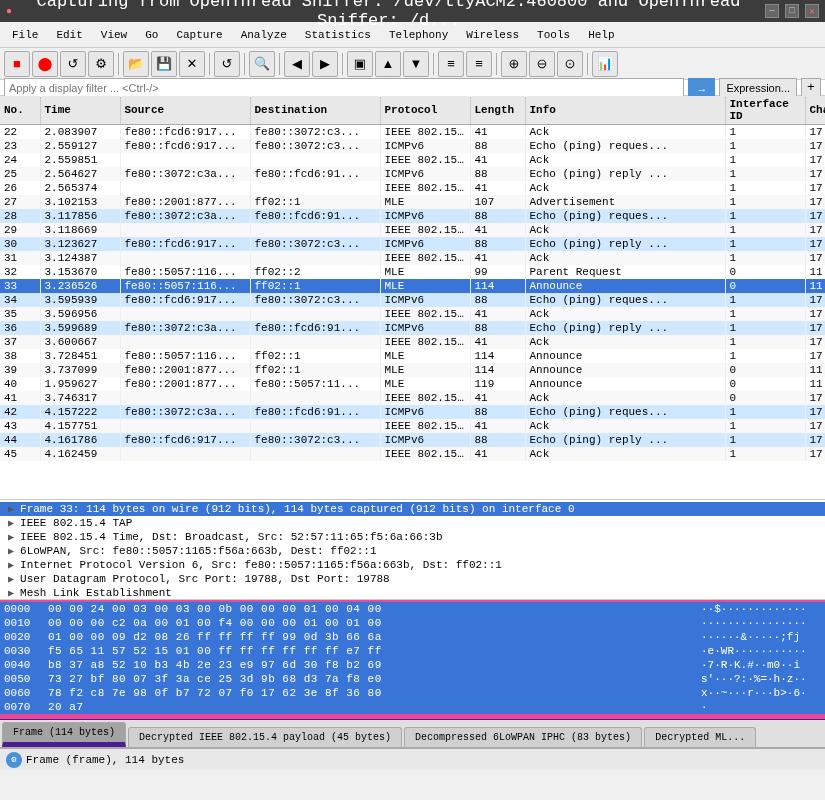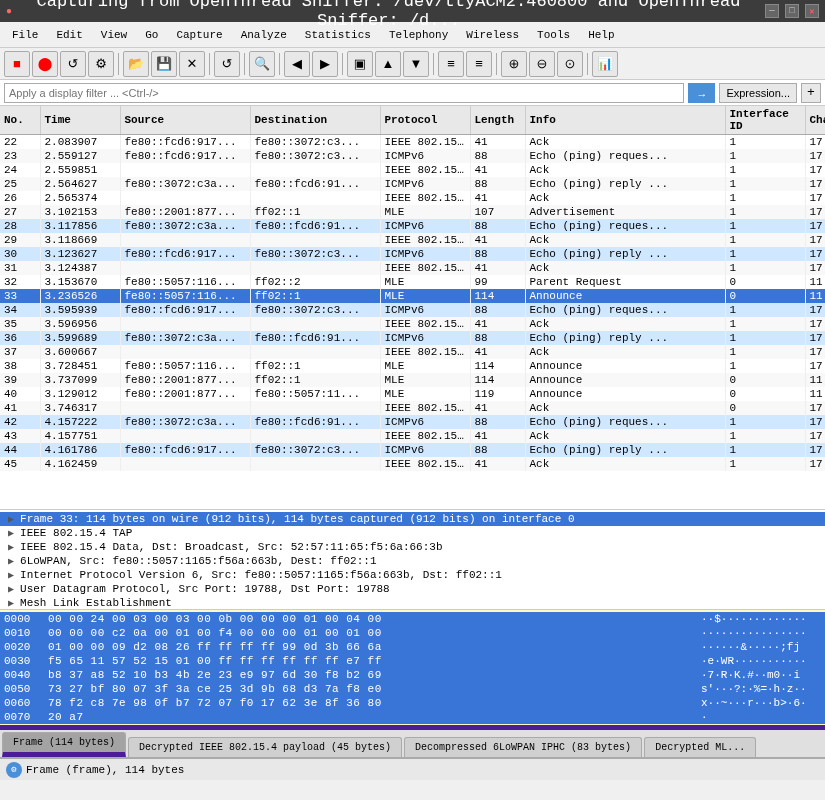--- a/index.html
+++ b/index.html
@@ -57,21 +57,21 @@
       justify-content: center;
       font-size: 13px;
       border-radius: 2px;
     }
     .tb-sep { width: 1px; height: 22px; background: #aaa; margin: 0 2px; }
 
     
     #filterbar {
       background: #fff;
       border-bottom: 1px solid #ccc;
-      height: 26px;
+      height: 16px;
       display: flex;
       align-items: center;
       padding: 0 4px;
       gap: 4px;
     }
     #filter-input {
       flex: 1;
       height: 20px;
       border: 1px solid #aaa;
       padding: 0 4px;
@@ -160,22 +160,22 @@
       align-items: center;
       gap: 4px;
     }
     .detail-arrow { color: #555; font-size: 10px; margin-right: 2px; }
     .detail-selected { background: #3875d7; color: #fff; }
 
     
     #hex-dump {
       height: 120px;
       overflow-y: auto;
-      background: #fef9c3;
-      border-bottom: 5px solid #4c1d95;
+      background: #ec4899;
+      border-bottom: 1px solid #4c1d95;
       font-family: 'Courier New', monospace;
       font-size: 11px;
       padding: 2px 0;
     }
     .hex-row {
       display: flex;
       padding: 1px 4px;
       gap: 8px;
     }
     .hex-offset { color: #666; width: 36px; }
@@ -505,21 +505,21 @@
           <td class="col-src">fe80::2001:877...</td>
           <td class="col-dst">ff02::1</td>
           <td class="col-proto">MLE</td>
           <td class="col-len">114</td>
           <td class="col-info">Announce</td>
           <td class="col-iface">0</td>
           <td class="col-ch">11</td>
         </tr>
         <tr>
           <td class="col-no">40</td>
-          <td class="col-time">3.129012</td>
+          <td class="col-time">1.959627</td>
           <td class="col-src">fe80::2001:877...</td>
           <td class="col-dst">fe80::5057:11...</td>
           <td class="col-proto">MLE</td>
           <td class="col-len">119</td>
           <td class="col-info">Announce</td>
           <td class="col-iface">0</td>
           <td class="col-ch">11</td>
         </tr>
         <tr>
           <td class="col-no">41</td>
@@ -584,21 +584,21 @@
 <div class="detail-row detail-selected">
       <span class="detail-arrow">▶</span>
       <span>Frame 33: 114 bytes on wire (912 bits), 114 bytes captured (912 bits) on interface 0</span>
     </div>
     <div class="detail-row">
       <span class="detail-arrow">▶</span>
       <span>IEEE 802.15.4 TAP</span>
     </div>
     <div class="detail-row">
       <span class="detail-arrow">▶</span>
-      <span>IEEE 802.15.4 Data, Dst: Broadcast, Src: 52:57:11:65:f5:6a:66:3b</span>
+      <span>IEEE 802.15.4 Time, Dst: Broadcast, Src: 52:57:11:65:f5:6a:66:3b</span>
     </div>
     <div class="detail-row">
       <span class="detail-arrow">▶</span>
       <span>6LoWPAN, Src: fe80::5057:1165:f56a:663b, Dest: ff02::1</span>
     </div>
     <div class="detail-row">
       <span class="detail-arrow">▶</span>
       <span>Internet Protocol Version 6, Src: fe80::5057:1165:f56a:663b, Dst: ff02::1</span>
     </div>
     <div class="detail-row">

